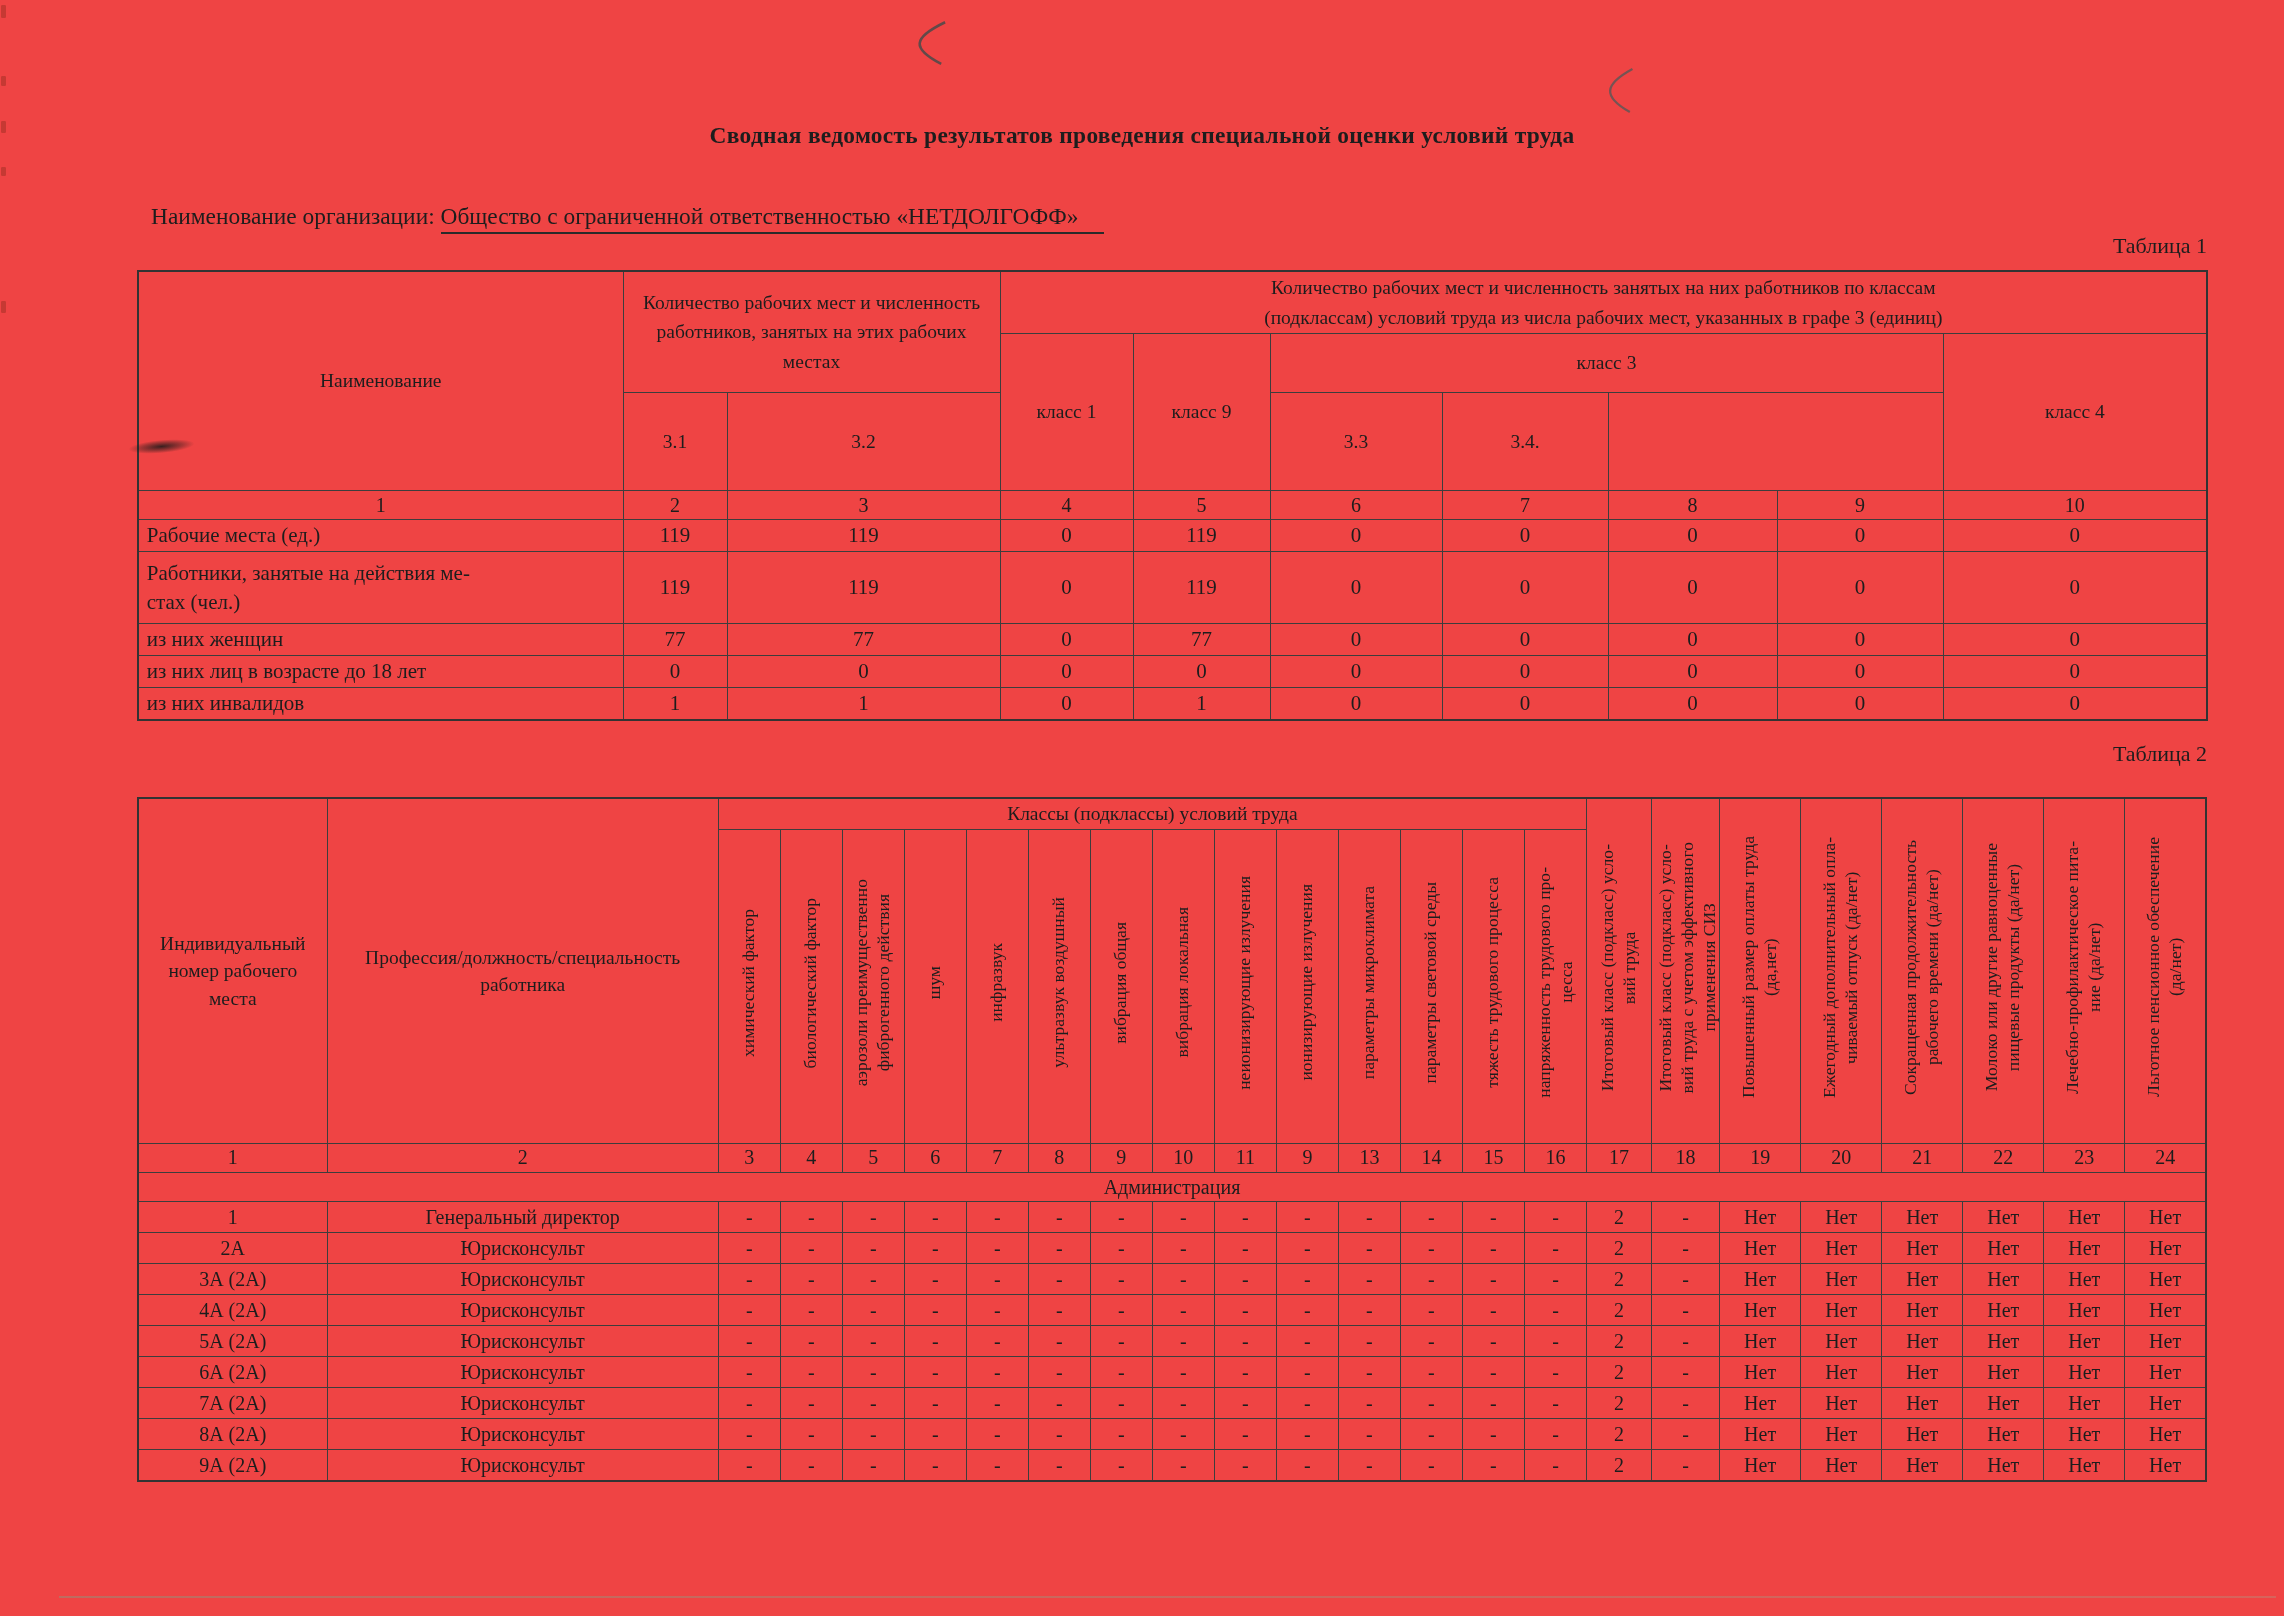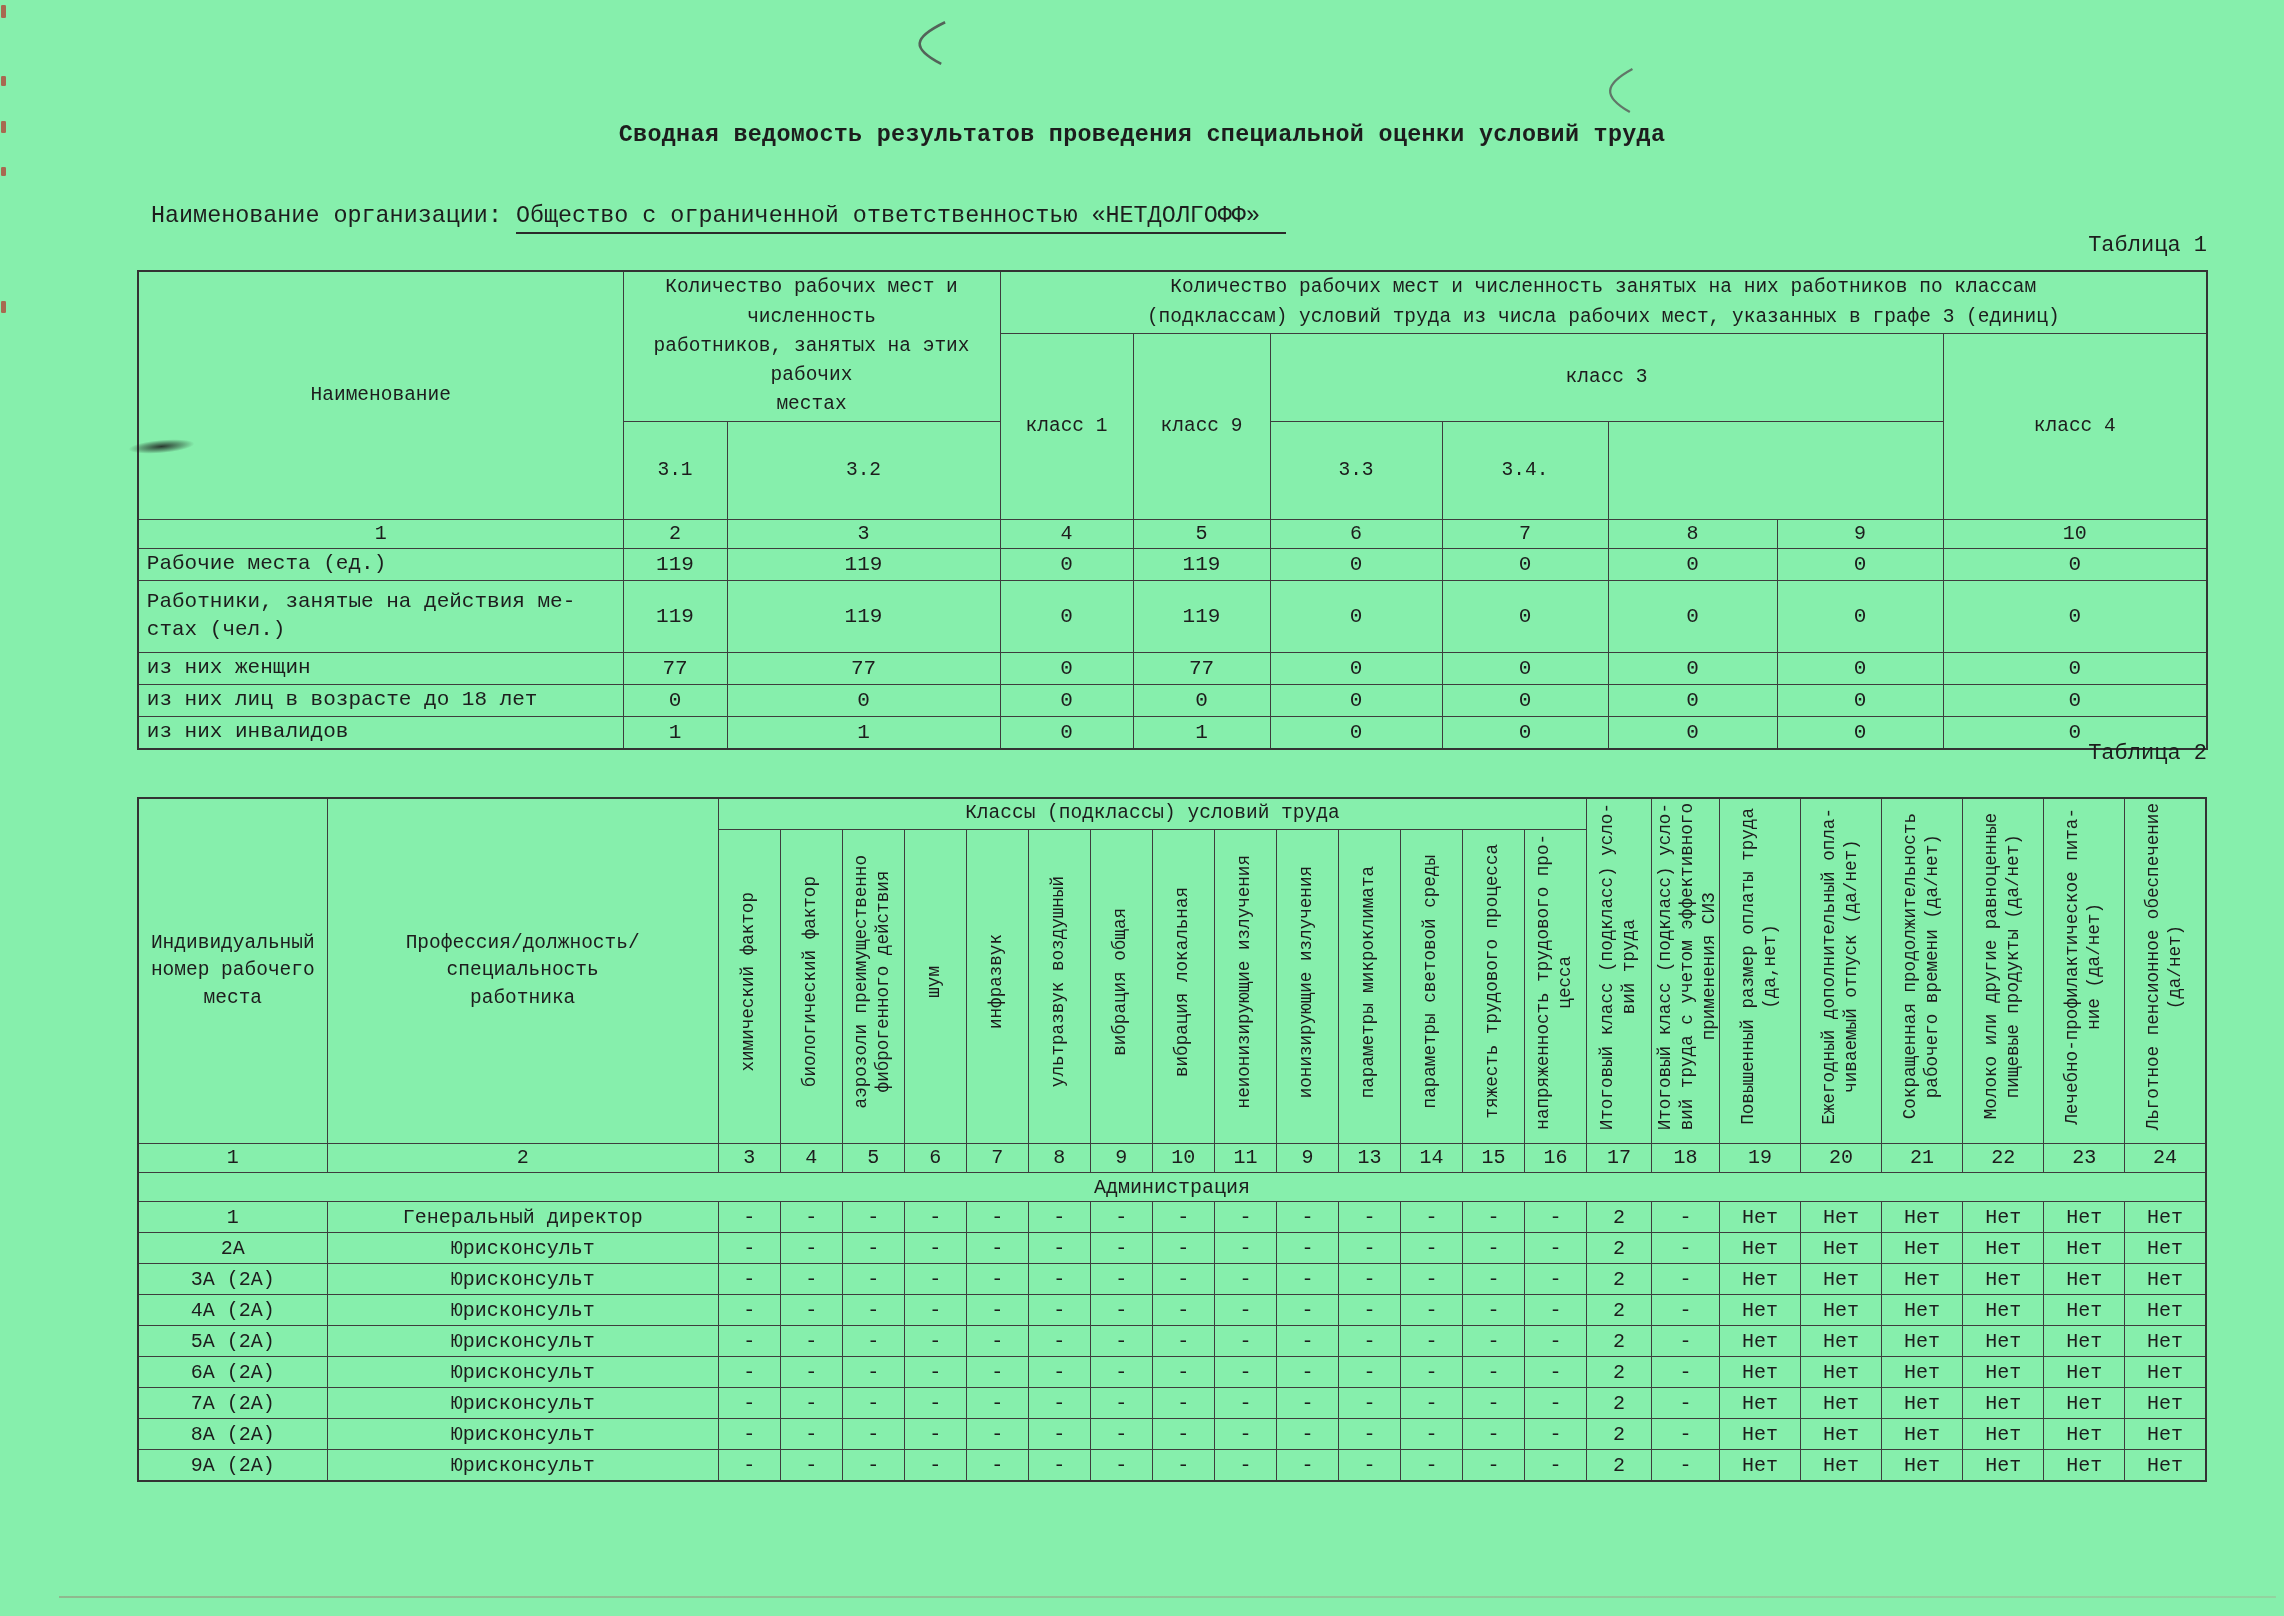--- a/index.html
+++ b/index.html
@@ -1,21 +1,21 @@
 <!DOCTYPE html>
 <html style="font-size:10.4px"><head>
 <meta charset="utf-8">
 <style>
   html,body{margin:0;padding:0;}
   body{background:#e8e6e0;}
   .page{
     position:relative;
     width:2284px;height:1617px;
-    background:#86efac;
-    font-family:Liberation Mono, monospace;
+    background:#ef4444;
+    font-family:Liberation Serif, serif;
     color:#1d1d1d;
     overflow:hidden;
   }
   .title{
     position:absolute;left:0;right:0;top:122px;
     text-align:center;font-weight:bold;font-size:23.4px;letter-spacing:0.3px;
   }
   .org{
     position:absolute;left:151px;top:203px;font-size:23.4px;white-space:nowrap;
   }

